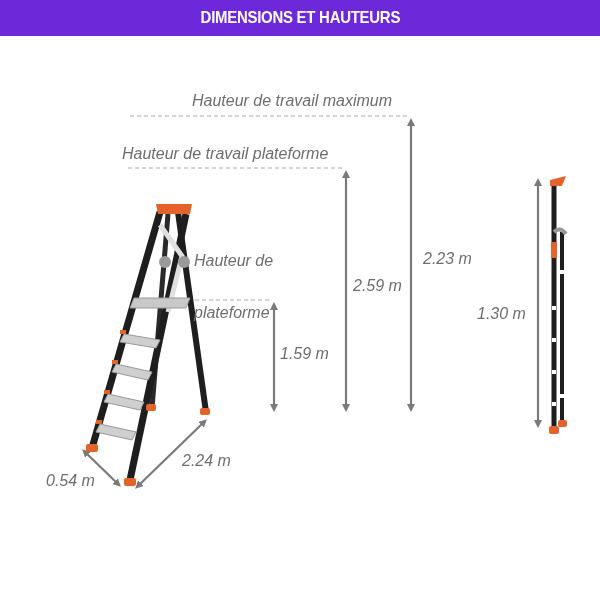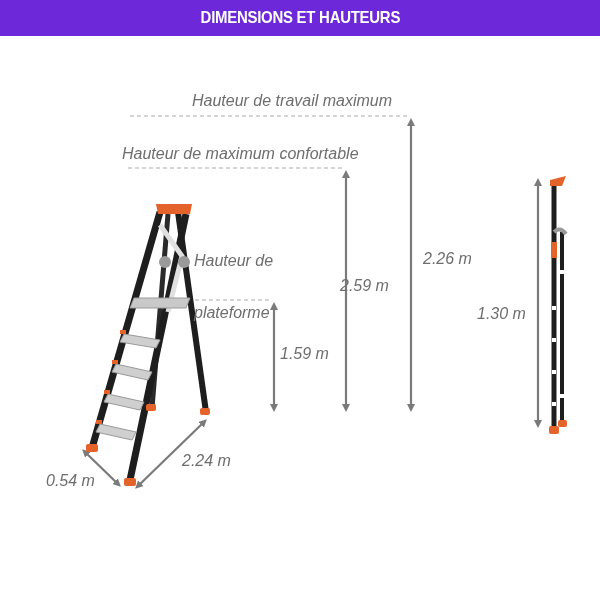--- a/index.html
+++ b/index.html
@@ -86,22 +86,22 @@
         <rect x="552" y="402" width="4" height="4"></rect>
       <rect x="560" y="270" width="4" height="4"></rect>
         <rect x="560" y="394" width="4" height="4"></rect>
     </g>
     <rect x="549" y="426" width="10" height="8" rx="2" fill="#e4632a"></rect>
     <rect x="558" y="420" width="9" height="7" rx="2" fill="#e4632a"></rect>
   </g>
 </svg>
 
 <div class="lbl" style="left:192px; top:92px;">Hauteur de travail maximum</div>
-<div class="lbl" style="left:122px; top:145px;">Hauteur de maximum confortable</div>
+<div class="lbl" style="left:122px; top:145px;">Hauteur de travail plateforme</div>
 <div class="lbl" style="left:194px; top:252px;">Hauteur de</div>
 <div class="lbl" style="left:194px; top:278px;margin-top:26px;">plateforme</div>
 
 <div class="lbl" style="left:280px; top:345px;">1.59 m</div>
-<div class="lbl" style="left:340px; top:277px;text-align:right;">2.59 m</div>
-<div class="lbl" style="left:423px; top:250px;">2.26 m</div>
+<div class="lbl" style="left:353px; top:277px;text-align:right;">2.59 m</div>
+<div class="lbl" style="left:423px; top:250px;">2.23 m</div>
 <div class="lbl" style="left:477px; top:305px;">1.30 m</div>
 <div class="lbl" style="left:182px; top:452px;">2.24 m</div>
 <div class="lbl" style="left:46px; top:472px;">0.54 m</div>
 
 </body></html>

